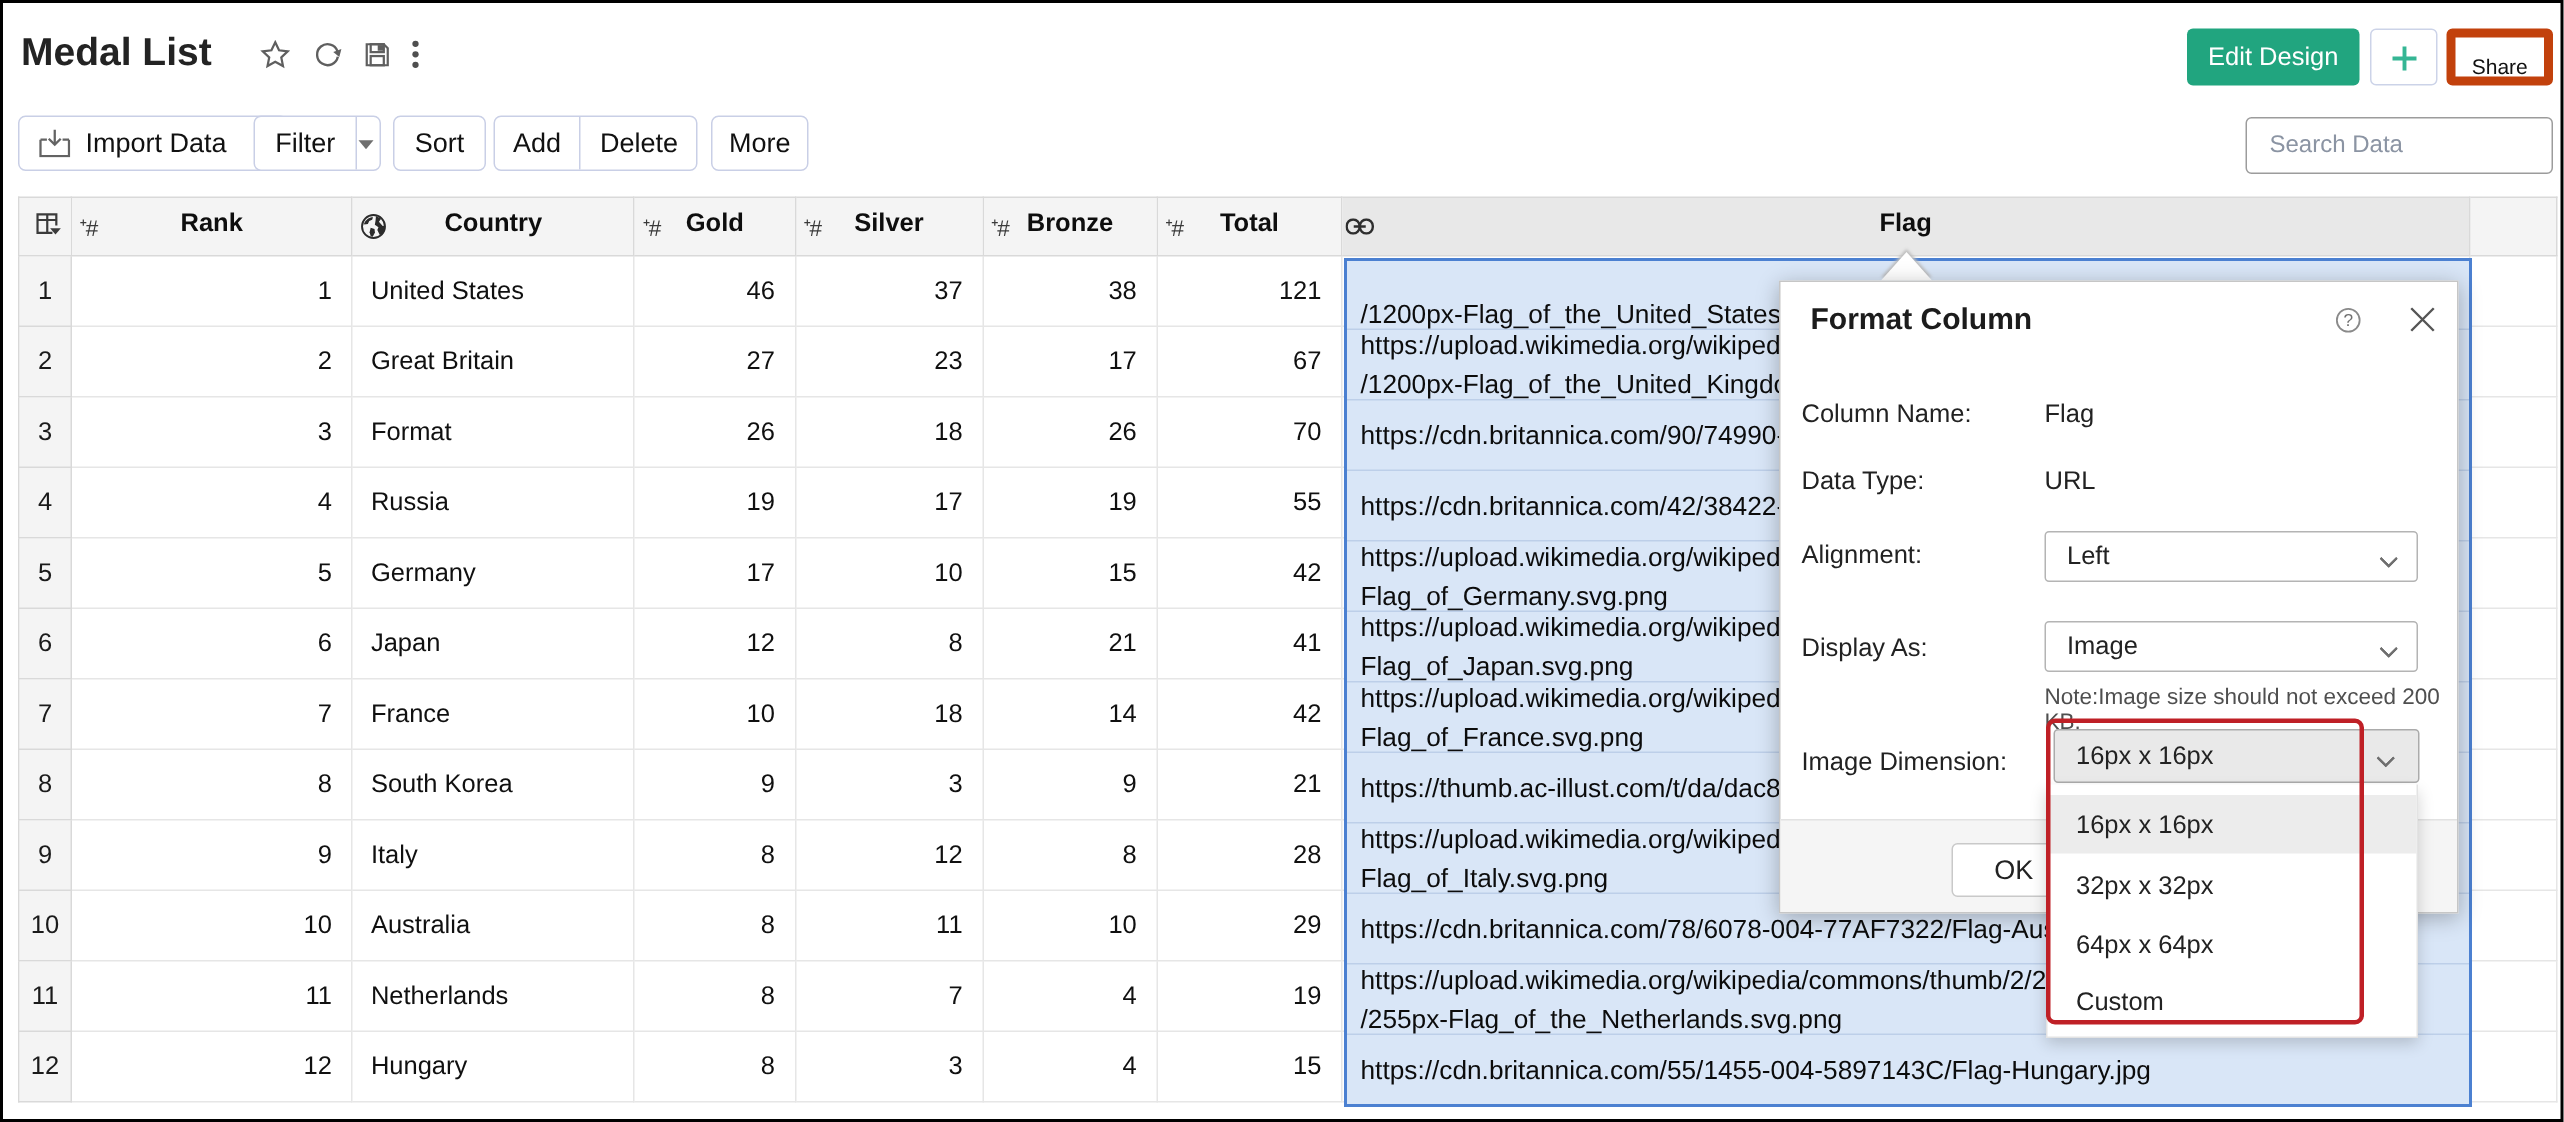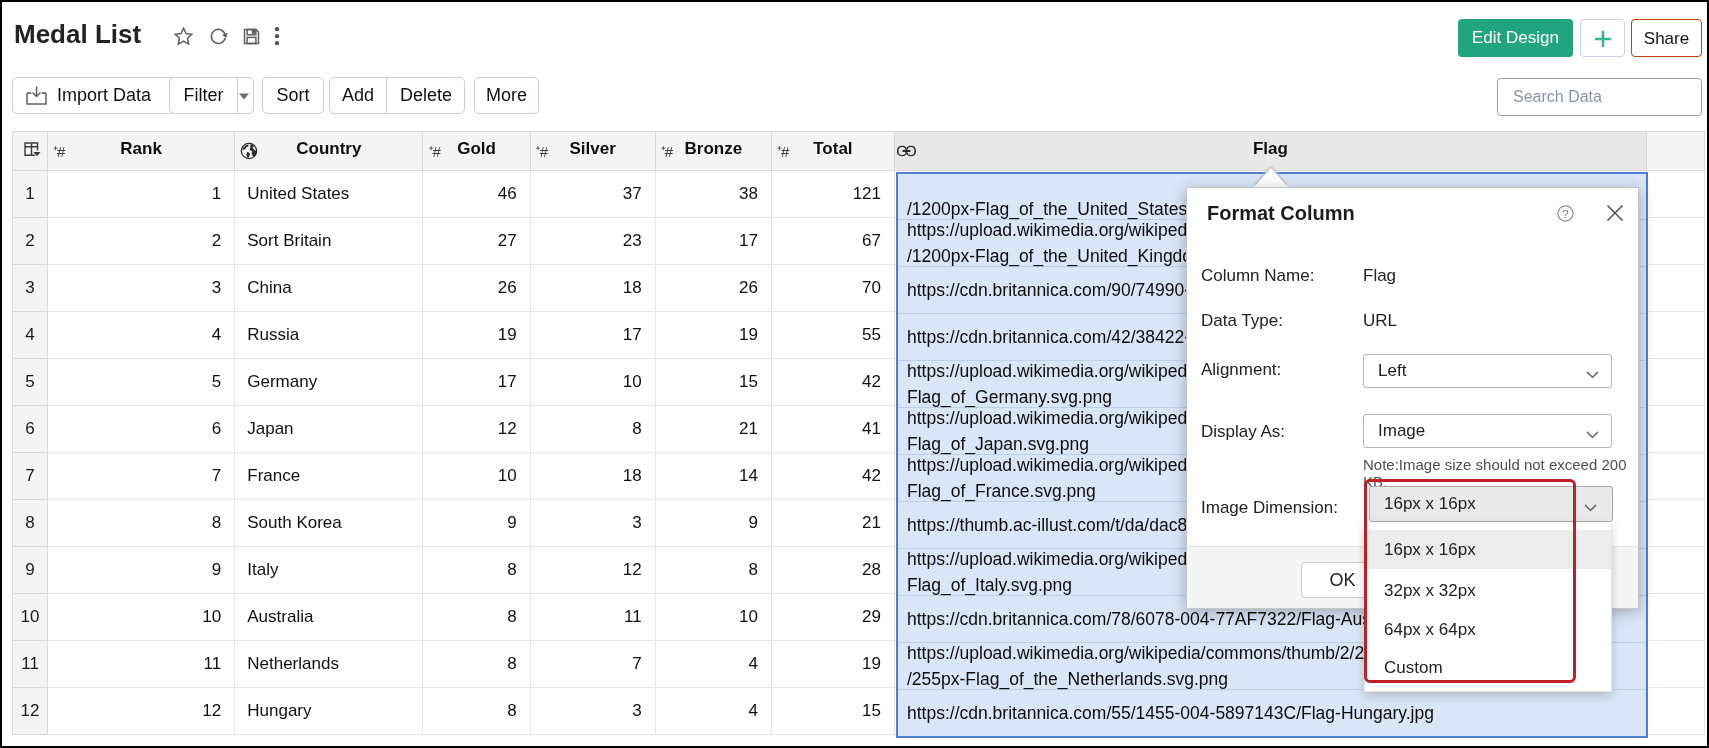--- a/index.html
+++ b/index.html
@@ -7,22 +7,22 @@
 body { font-family:"Liberation Sans", sans-serif; background:#fff; position:relative;
        border:2px solid #000; }
 .abs { position:absolute; }
 
 #title { left:12px; top:17px; font-size:26px; font-weight:bold; color:#232323; letter-spacing:0px; }
 .topicon { top:24px; width:21px; height:21px; color:#5f5f5f; }
 #btn-edit { left:1456px; top:17px; width:115px; height:38px; background:#21a57f; border-radius:4px;
   color:#fff; font-size:17px; text-align:center; line-height:38px; }
 #btn-plus { left:1578px; top:17px; width:45px; height:38px; border:1px solid #ccd3e8; border-radius:4px;
   text-align:center; }
-#btn-share { left:1629px; top:17px; width:71px; height:38px; border:1px solid #c2410c; border-radius:4px;
-  color:#111; font-size:17px; text-align:center; line-height:38px; }
+#btn-share { left:1629px; top:17px; width:71px; height:38px; border:6px solid #c2410c; border-radius:4px;
+  color:#111; font-size:14px; text-align:center; line-height:38px; }
 
 .tbtn { top:75px; height:37px; border:1px solid #c9cfe6; border-radius:5px; background:#fff;
   color:#111; font-size:18px; line-height:35px; text-align:center; }
 #search { left:1495px; top:76px; width:205px; height:38px; border:1px solid #9c9c9c; border-radius:4px;
   color:#8b94a3; font-size:16px; line-height:36px; padding-left:15px; }
 
 #tbl { left:10px; top:129px; width:1693px; height:607px; }
 table { border-collapse:collapse; table-layout:fixed; width:1693px; }
 td, th { border:1px solid #e6e6e6; overflow:hidden; white-space:nowrap; }
 th { height:39px; padding-bottom:4px; background:#f4f4f4; border-color:#d9d9d9; font-size:17px; font-weight:bold; color:#0e0e0e; position:relative; }
@@ -177,32 +177,32 @@
           <td class="num">46</td>
           <td class="num">37</td>
           <td class="num">38</td>
           <td class="num">121</td>
           <td></td>
           <td></td>
         </tr>
 <tr>
           <td class="rn">2</td>
           <td class="num">2</td>
-          <td>Sort Britain</td>
+          <td>Great Britain</td>
           <td class="num">27</td>
           <td class="num">23</td>
           <td class="num">17</td>
           <td class="num">67</td>
           <td></td>
           <td></td>
         </tr>
 <tr>
           <td class="rn">3</td>
           <td class="num">3</td>
-          <td>China</td>
+          <td>Format</td>
           <td class="num">26</td>
           <td class="num">18</td>
           <td class="num">26</td>
           <td class="num">70</td>
           <td></td>
           <td></td>
         </tr>
 <tr>
           <td class="rn">4</td>
           <td class="num">4</td>

